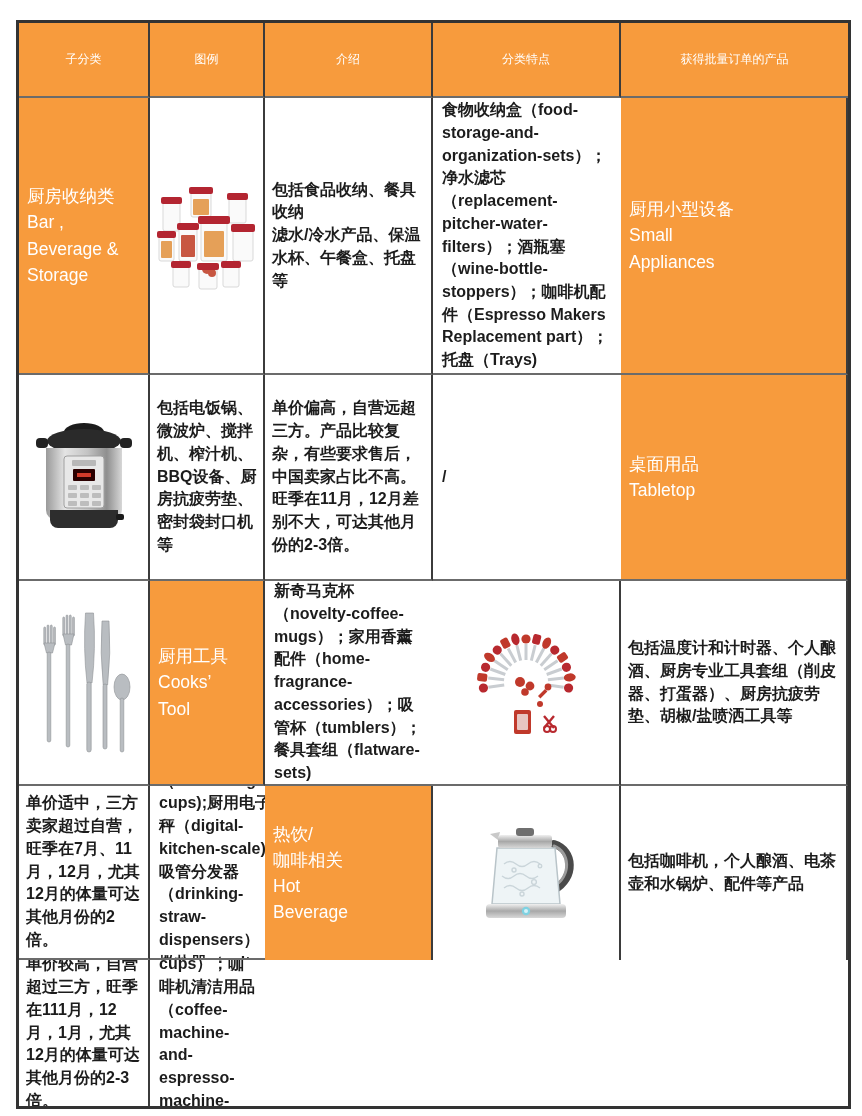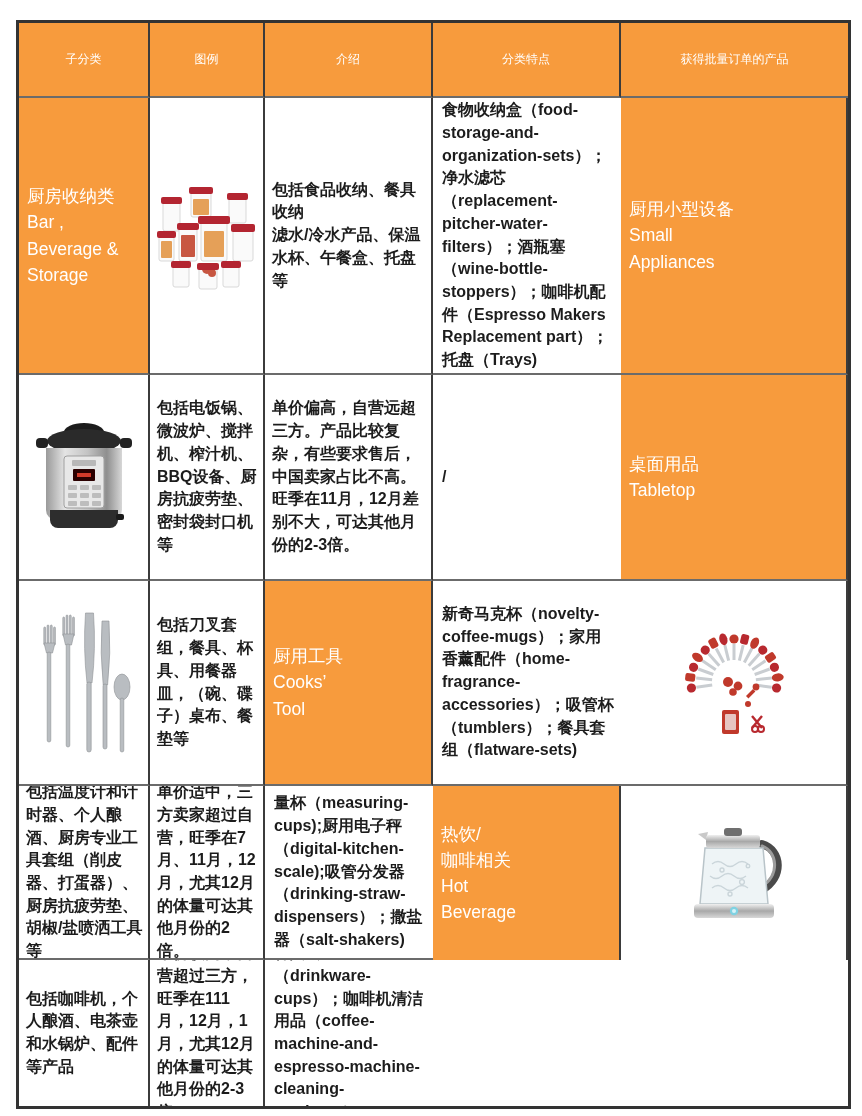--- a/index.html
+++ b/index.html
@@ -192,21 +192,20 @@
           <rect x="-2" y="77" width="4" height="65" rx="2"></rect>
         </g>
 
         <g transform="translate(86,0)">
           <ellipse cx="0" cy="80" rx="8" ry="13"></ellipse>
           <rect x="-1.8" y="91" width="3.6" height="54" rx="1.8"></rect>
         </g>
       </g>
     </svg>
   </div>
-  <div class="cell txtcell">包括刀叉套组，餐具、杯具、用餐器皿，（碗、碟子）桌布、餐垫等</div>
   <div class="cell catcell"><span>厨用工具
 Cooks’
 Tool</span></div>
 
   <div class="cell txtcell bulk lastcol">新奇马克杯（novelty-coffee-mugs）；家用香薰配件（home-fragrance-accessories）；吸管杯（tumblers）；餐具套组（flatware-sets)</div>
   <div class="cell imgcell">
     <svg width="116" height="118" viewBox="0 0 116 118">
       <g>
         <g transform="rotate(-98 58 58)">
             <line x1="58" y1="36" x2="58" y2="20" stroke="#c9cdd1" stroke-width="3"></line>

